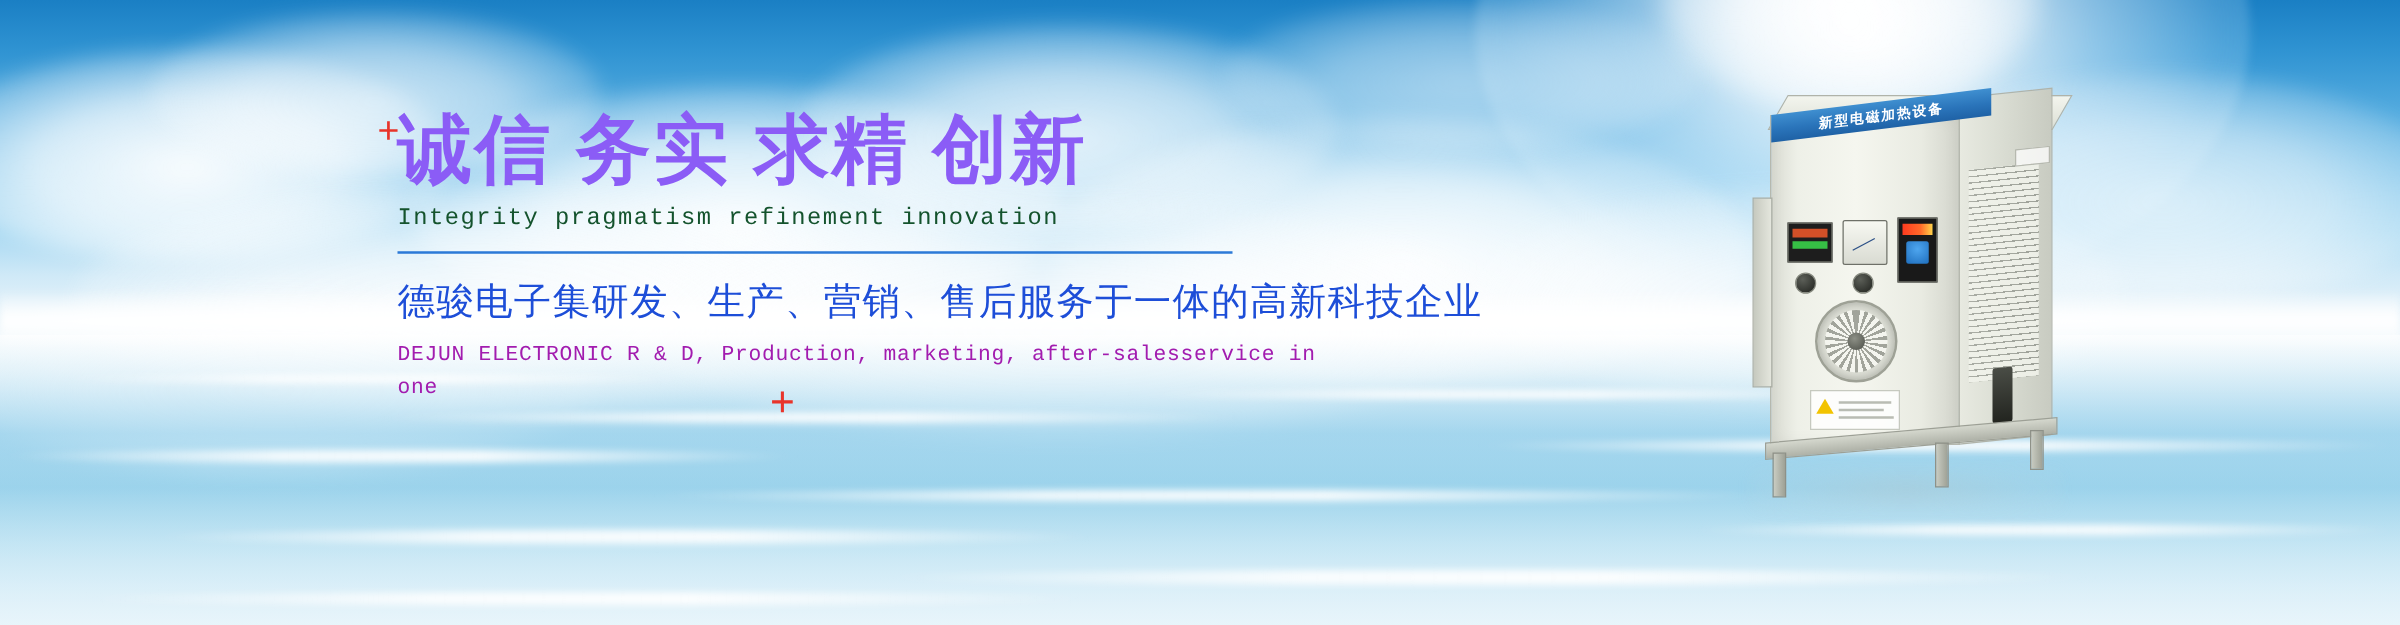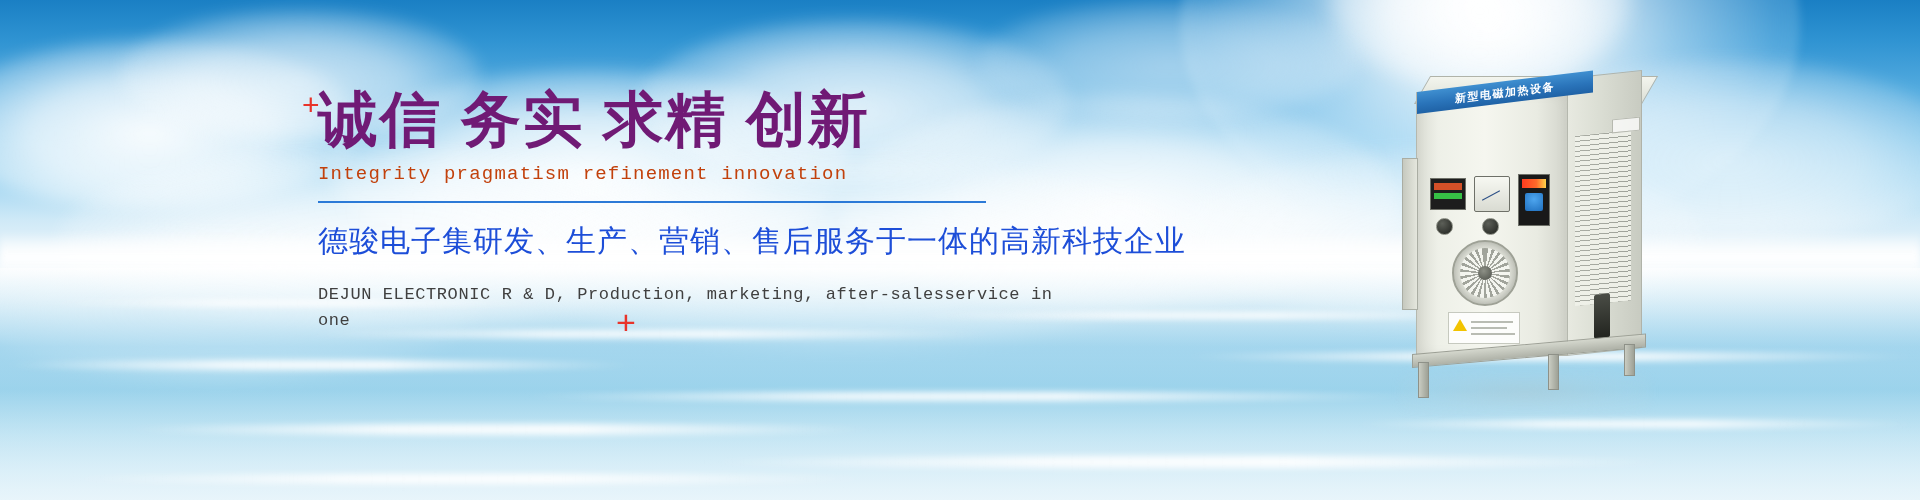--- a/index.html
+++ b/index.html
@@ -161,30 +161,30 @@
   .plus-bottom {
     left: 616px;
     top: 305px;
     font-size: 34px;
   }
 
   .headline {
     font-family: "Liberation Sans", sans-serif;
     font-size: 60px;
     font-weight: 700;
-    color: #701a75;
+    color: #8b5cf6;
     letter-spacing: 2px;
     line-height: 1.05;
     margin: 0;
     white-space: nowrap;
   }
   .subhead-en {
     font-family: "Liberation Mono", "DejaVu Sans Mono", monospace;
     font-size: 19px;
-    color: #c2410c;
+    color: #14532d;
     letter-spacing: 1.2px;
     margin-top: 12px;
     white-space: nowrap;
   }
   .rule {
     width: 668px;
     height: 2px;
     background: #1a6fd4;
     margin-top: 16px;
     opacity: .92;
@@ -193,24 +193,24 @@
     font-family: "Liberation Serif", "DejaVu Serif", serif;
     font-size: 30px;
     color: #1d4ed8;
     letter-spacing: 1px;
     margin-top: 18px;
     white-space: nowrap;
   }
   .desc-en {
     font-family: "Liberation Mono", "DejaVu Sans Mono", monospace;
     font-size: 17px;
-    color: #404040;
+    color: #a21caf;
     letter-spacing: 0.6px;
     line-height: 1.55;
-    margin-top: 20px;
+    margin-top: 10px;
   }
 
   
   .machine {
     position: absolute;
     left: 1396px;
     top: 62px;
     width: 260px;
     height: 330px;
   }

